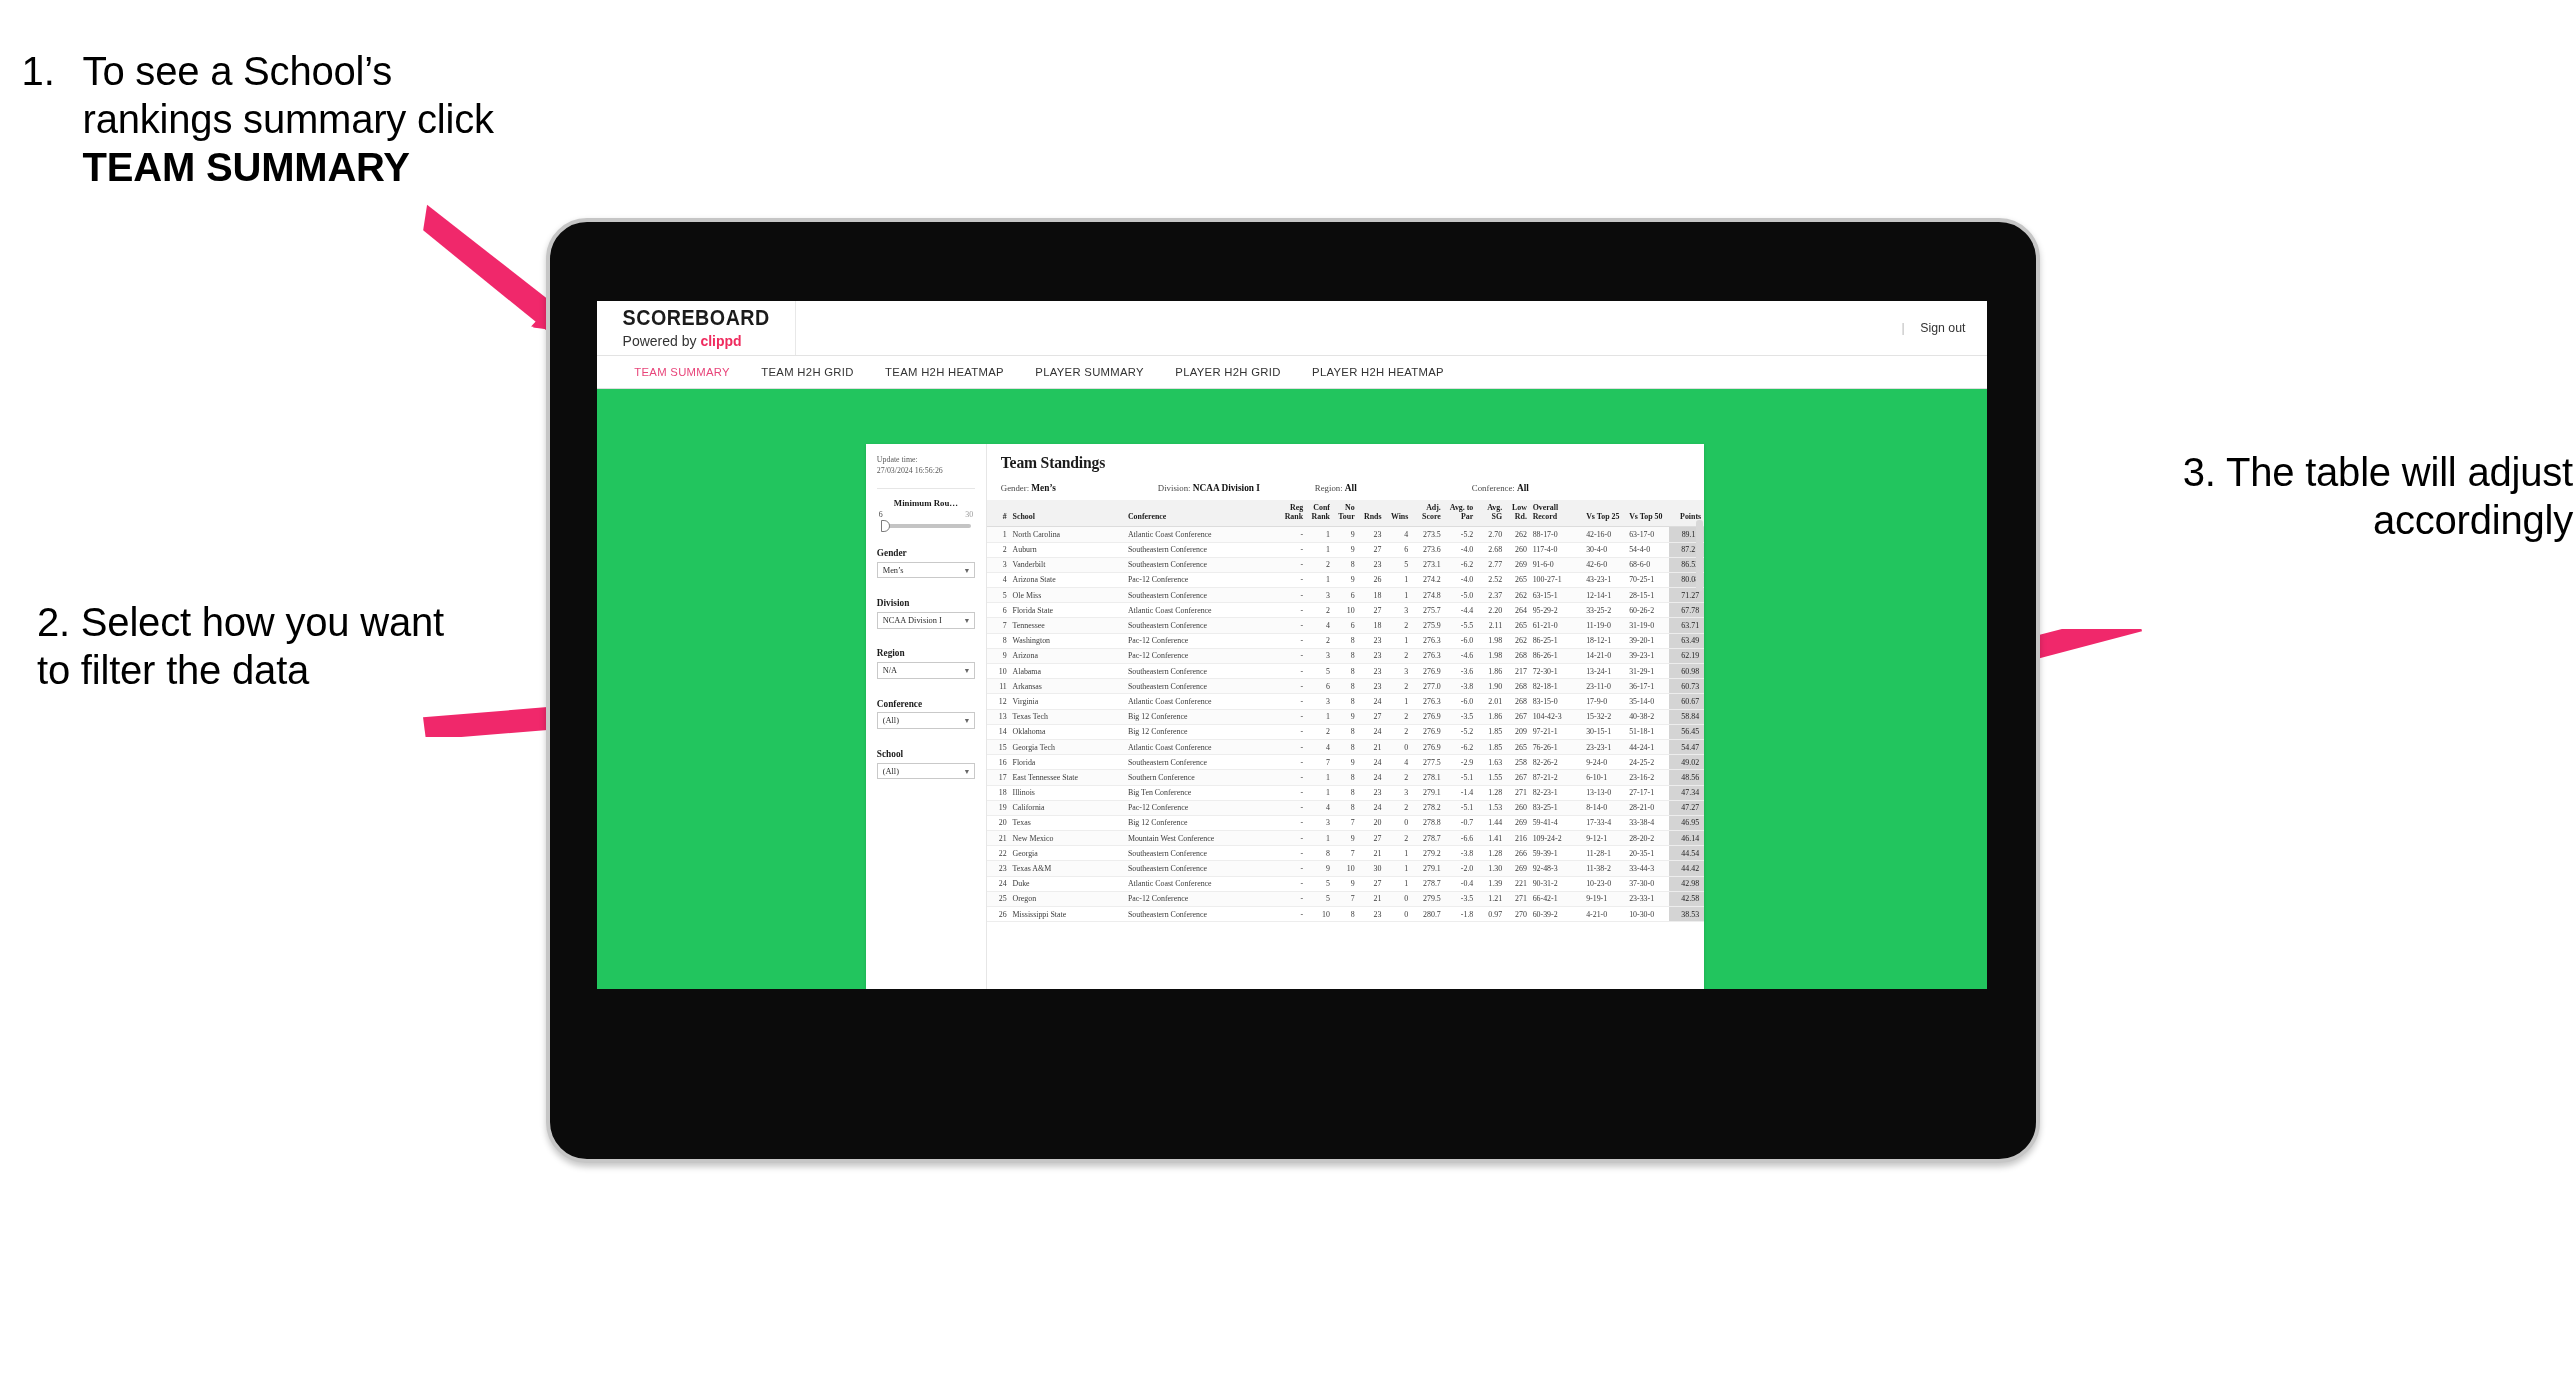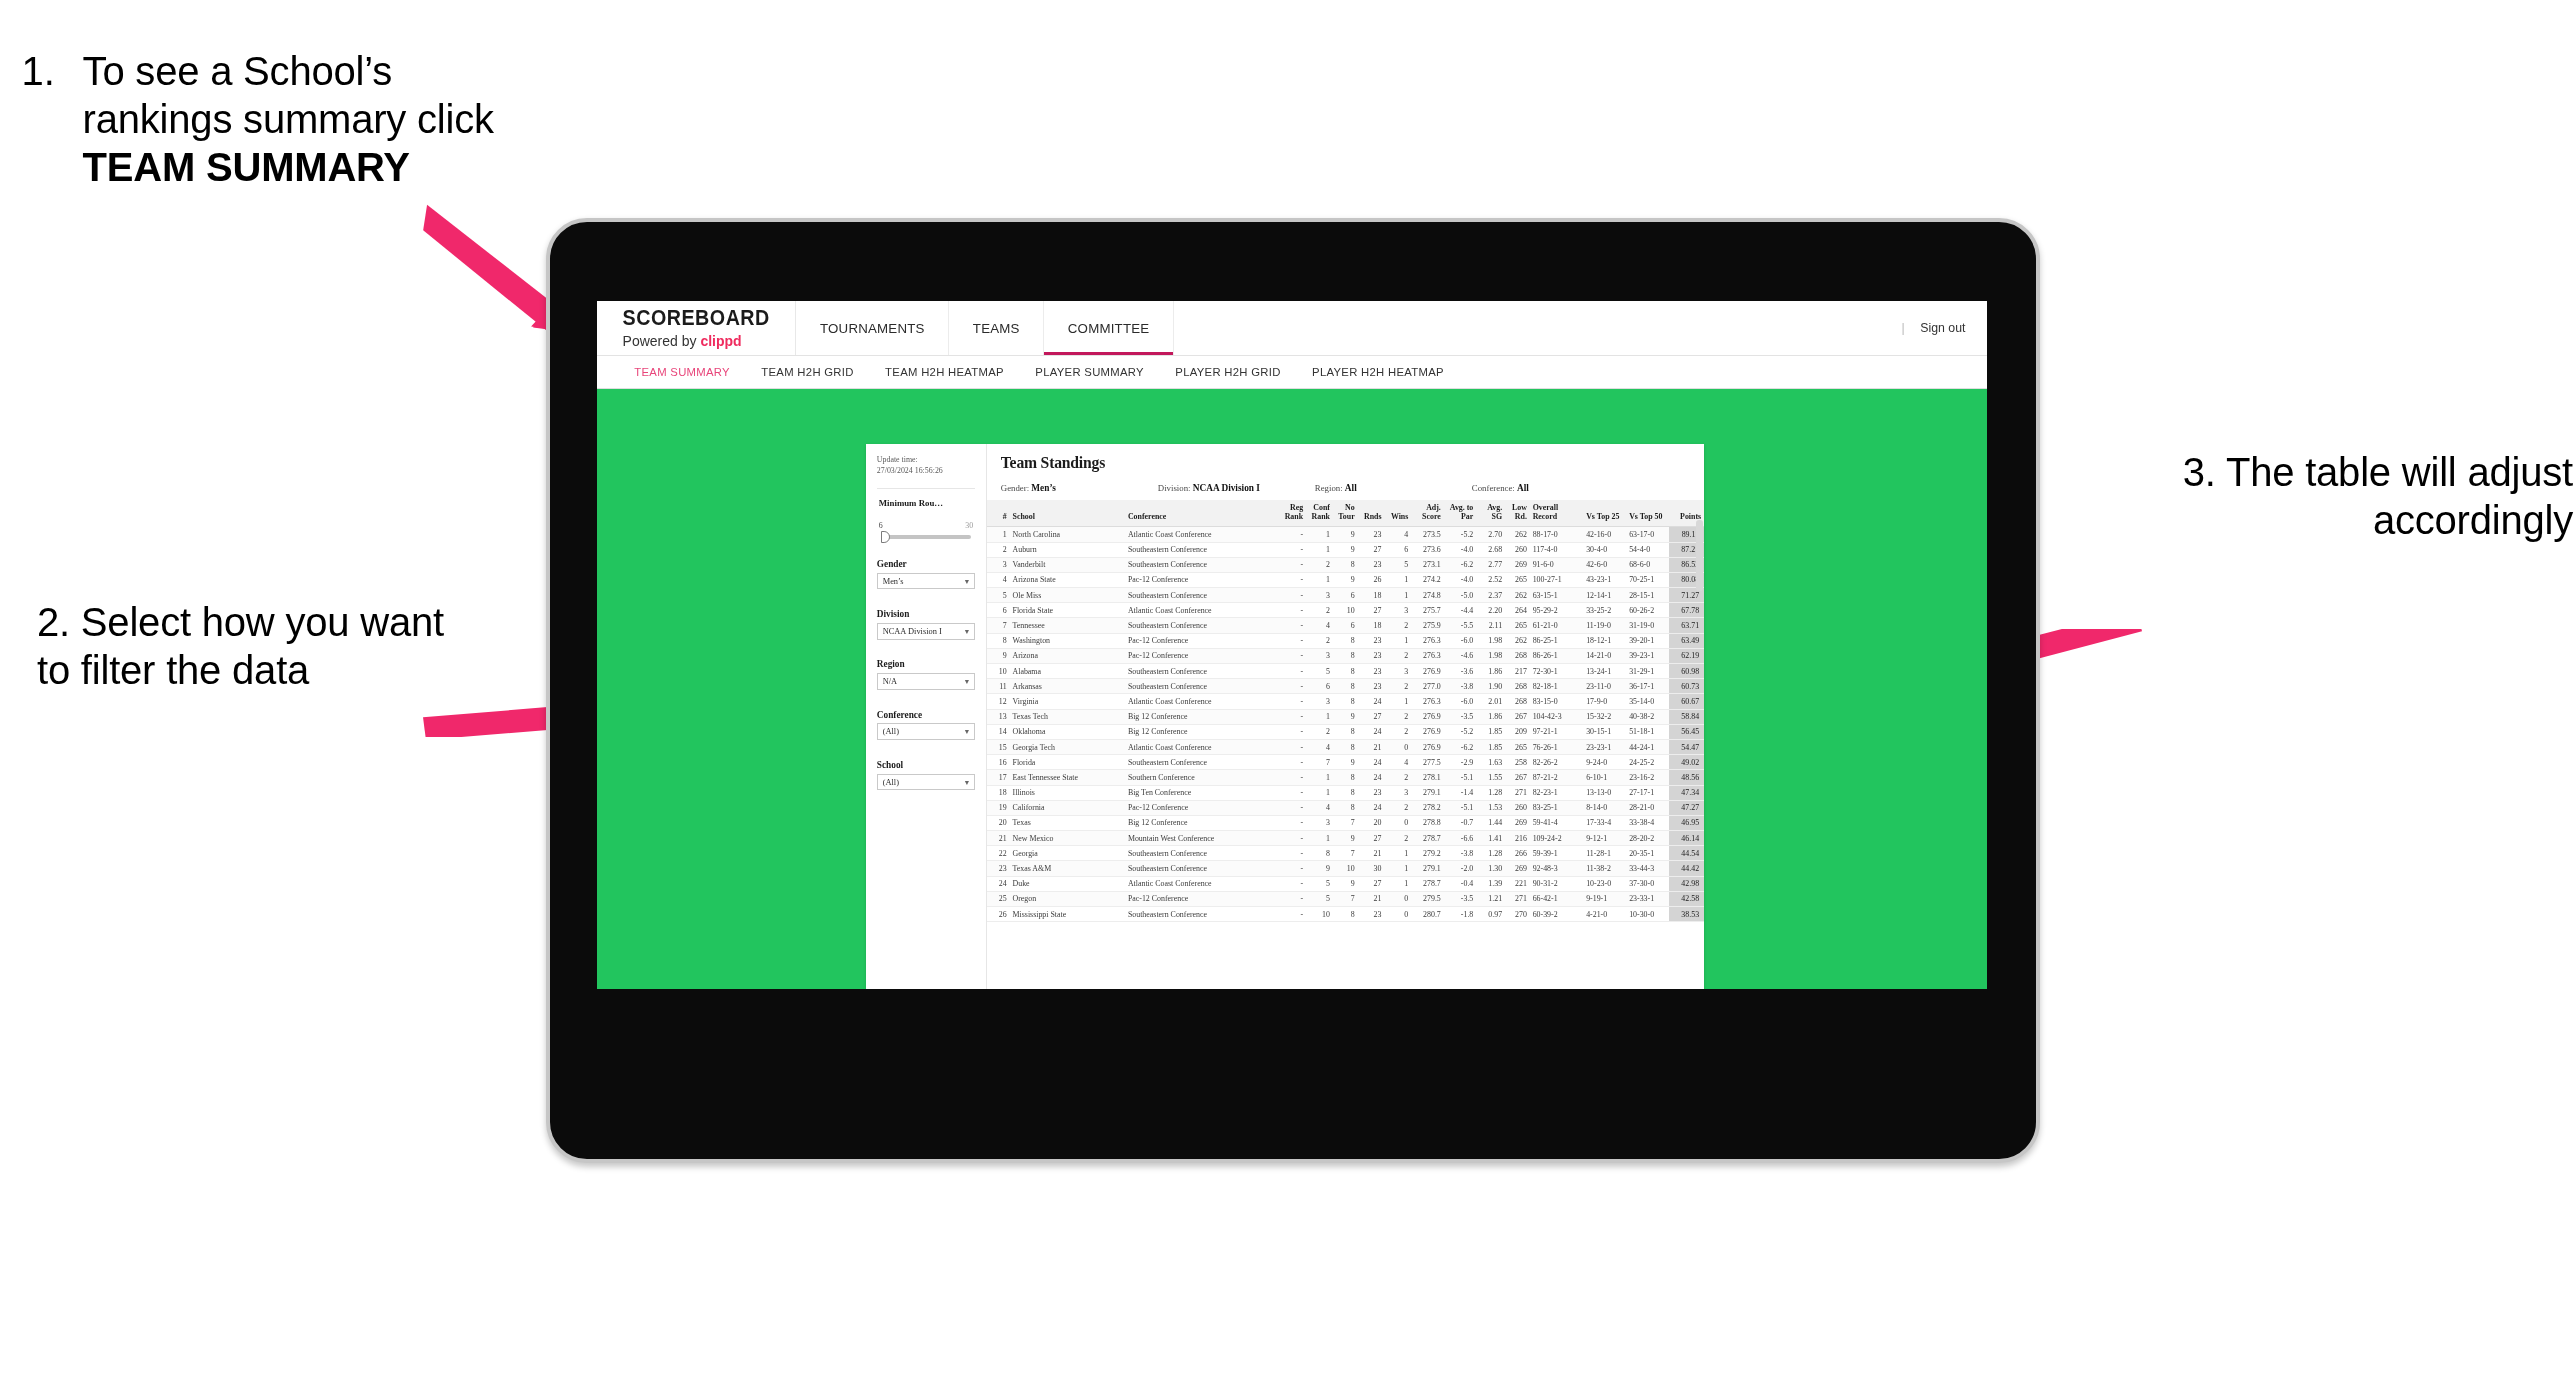--- a/index.html
+++ b/index.html
@@ -110,21 +110,21 @@
   #filters {
     width: 121px; flex: 0 0 121px;
     border-right: 1px solid #e6e6e6;
     padding: 9.8px 10.8px 0 10.8px;
   }
   .upd { font-size: 7.9px; color: #5a5a5a; line-height: 1.45; }
   .fdiv { height: 1px; background: #e6e6e6; margin: 10.8px 0 9.8px 0; }
   .slider-wrap { padding: 0 2px; }
   .slider-title {
     font-size: 8.8px; color: #1b1b1b; font-weight: 600;
-    margin-bottom: 13px; white-space: nowrap; overflow: hidden;
+    text-align: center; margin-bottom: 2px; white-space: nowrap; overflow: hidden;
   }
   .slider-minmax { display: flex; justify-content: space-between; font-size: 7.9px; margin-bottom: 2.9px; }
   .slider-minmax .mn { color: #444; }
   .slider-minmax .mx { color: #9a9a9a; }
   .track { position: relative; height: 3.9px; background: #c4c4c4; border-radius: 2px; margin: 4.9px 2px 0 2px; }
   .knob {
     position: absolute; left: 0; top: -3.9px; width: 8.8px; height: 11.8px;
     background: #fff; border: 1.2px solid #7a7a7a;
     border-radius: 0 5.9px 5.9px 0;
   }
@@ -214,25 +214,20 @@
   </svg>
 
   <div id="tablet">
     <div id="screen">
 
       <div id="appbar">
         <div class="brand">
           <div class="brand-title">SCOREBOARD</div>
           <div class="brand-sub"><span>Powered by </span><span class="clippd">clippd</span></div>
         </div>
-        <nav class="topnav">
-          <a href="#">TOURNAMENTS</a>
-          <a href="#">TEAMS</a>
-          <a href="#" class="active">COMMITTEE</a>
-        </nav>
         <div class="signout">
           <span class="bar">|</span>
           <span>Sign out</span>
         </div>
       </div>
 
       <div id="subnav">
         <div class="stab active">TEAM SUMMARY</div>
         <div class="stab">TEAM H2H GRID</div>
         <div class="stab">TEAM H2H HEATMAP</div>

